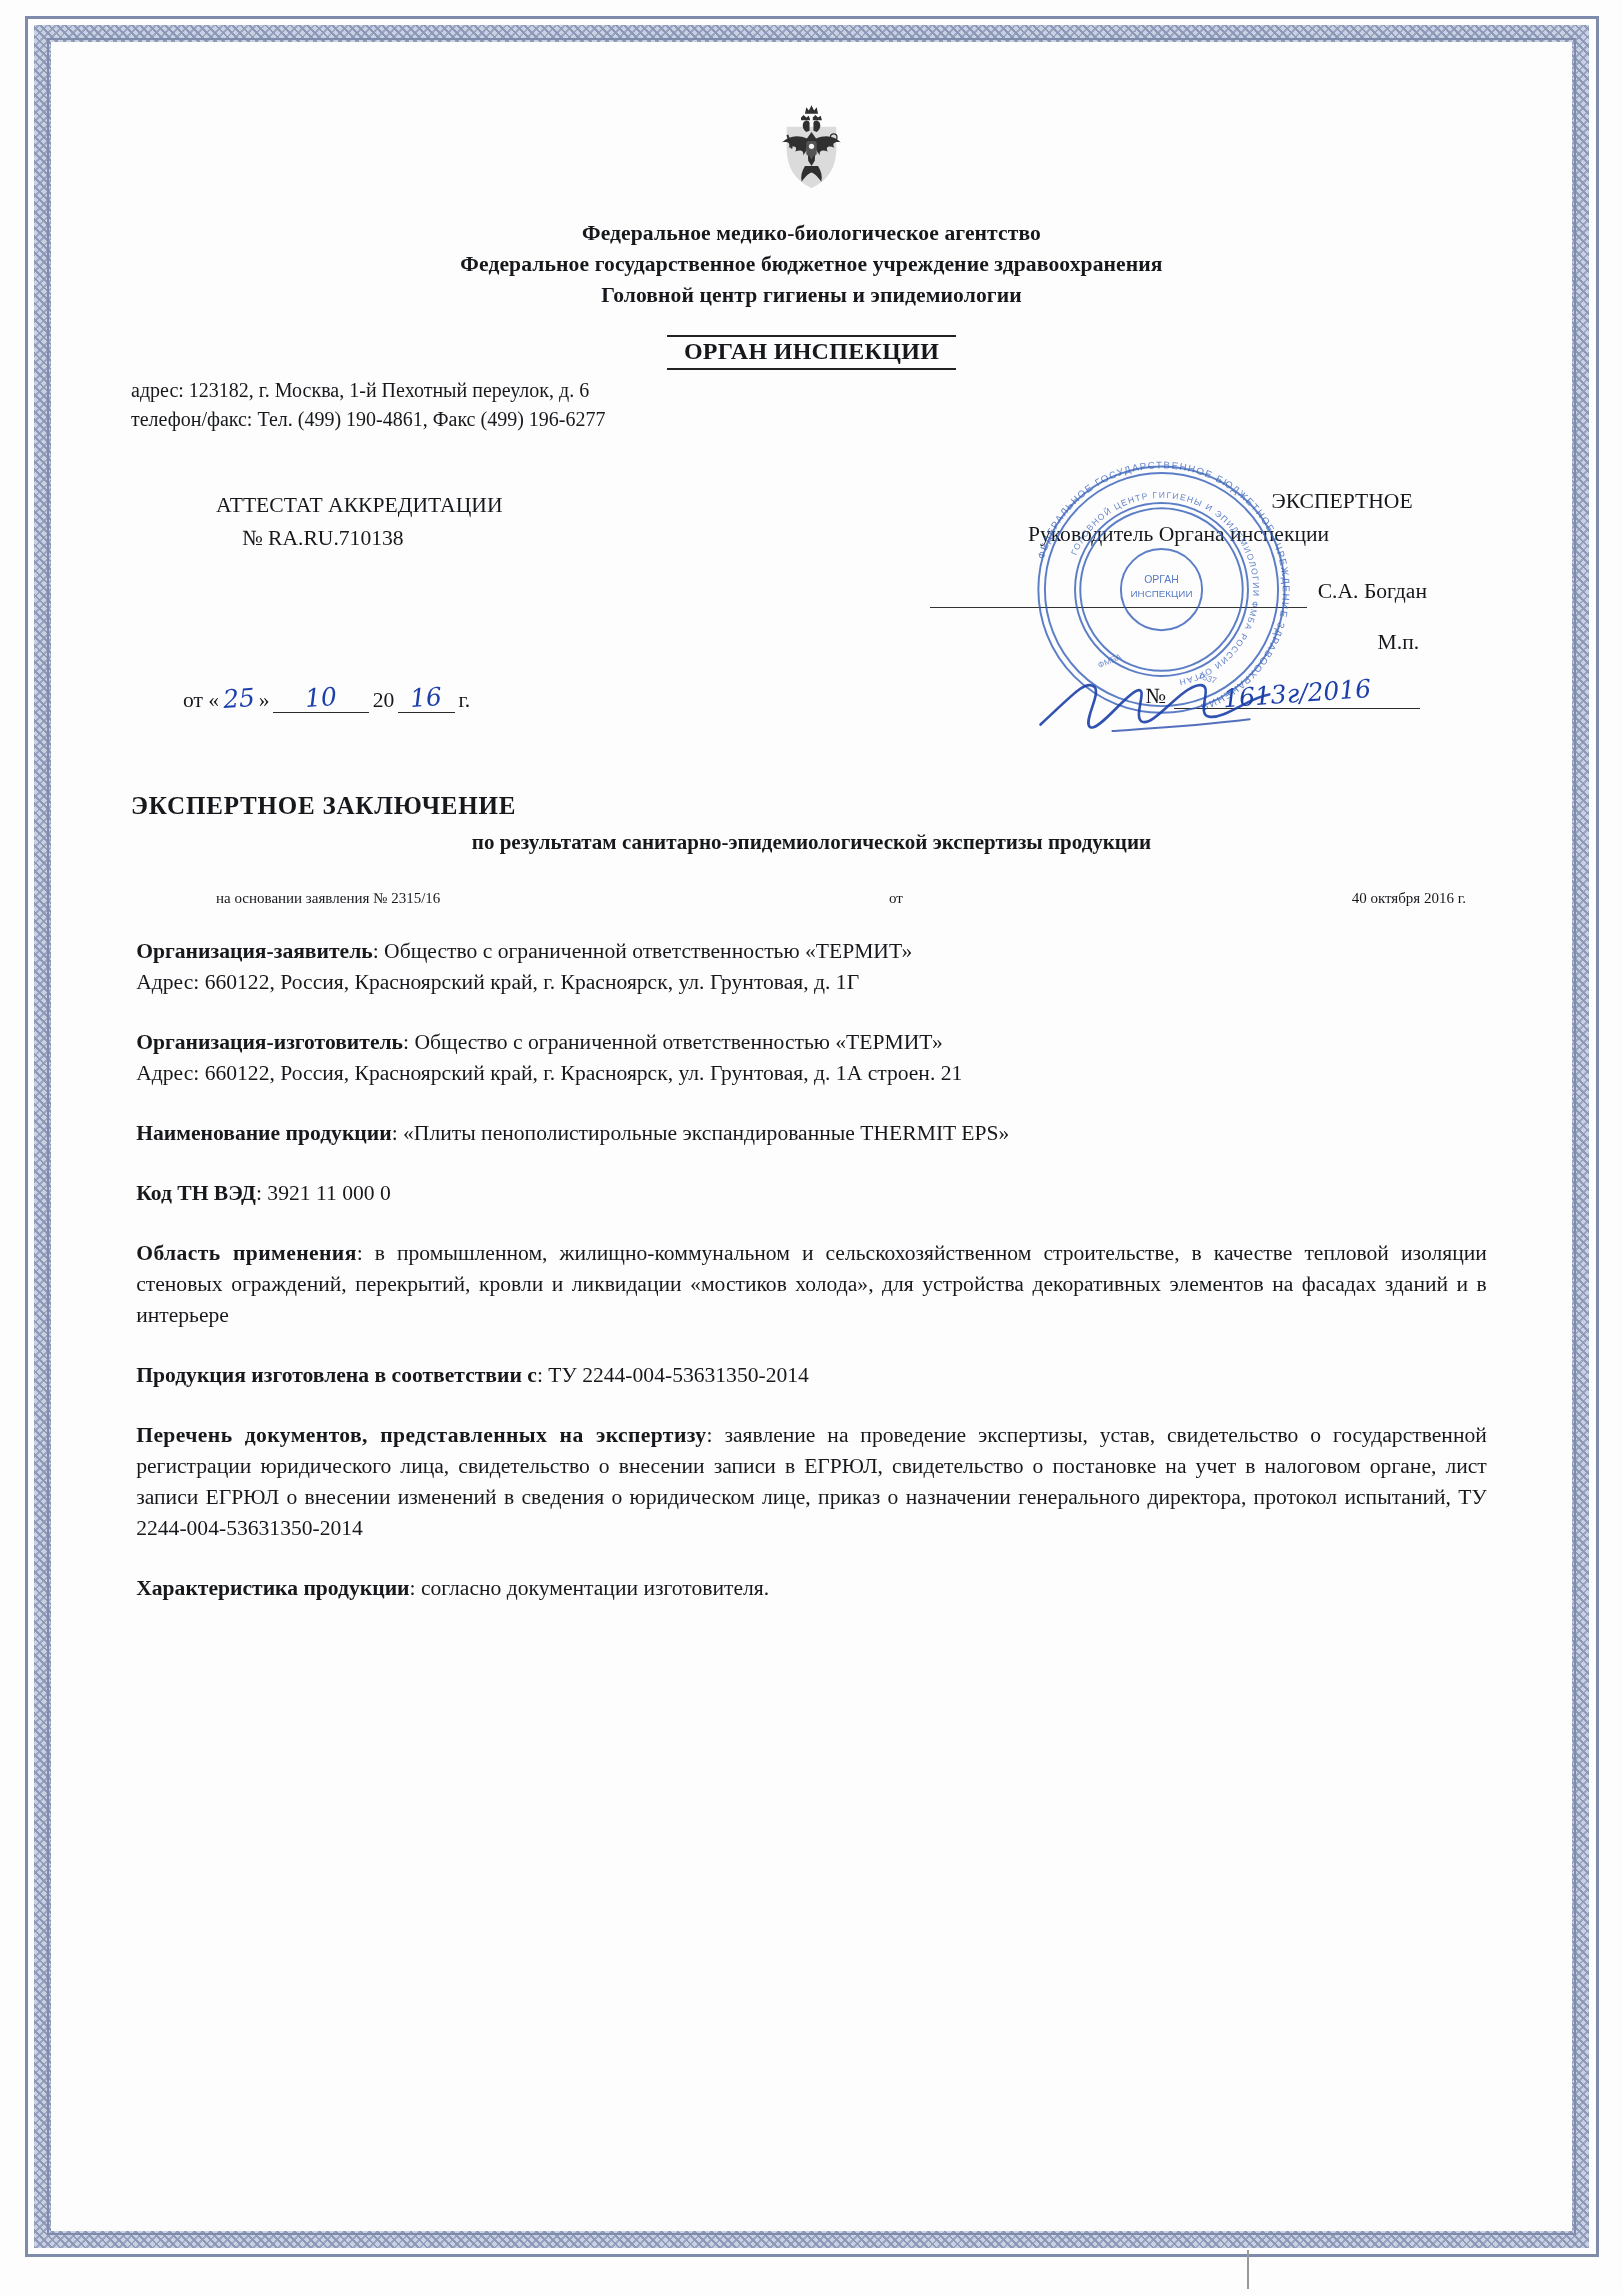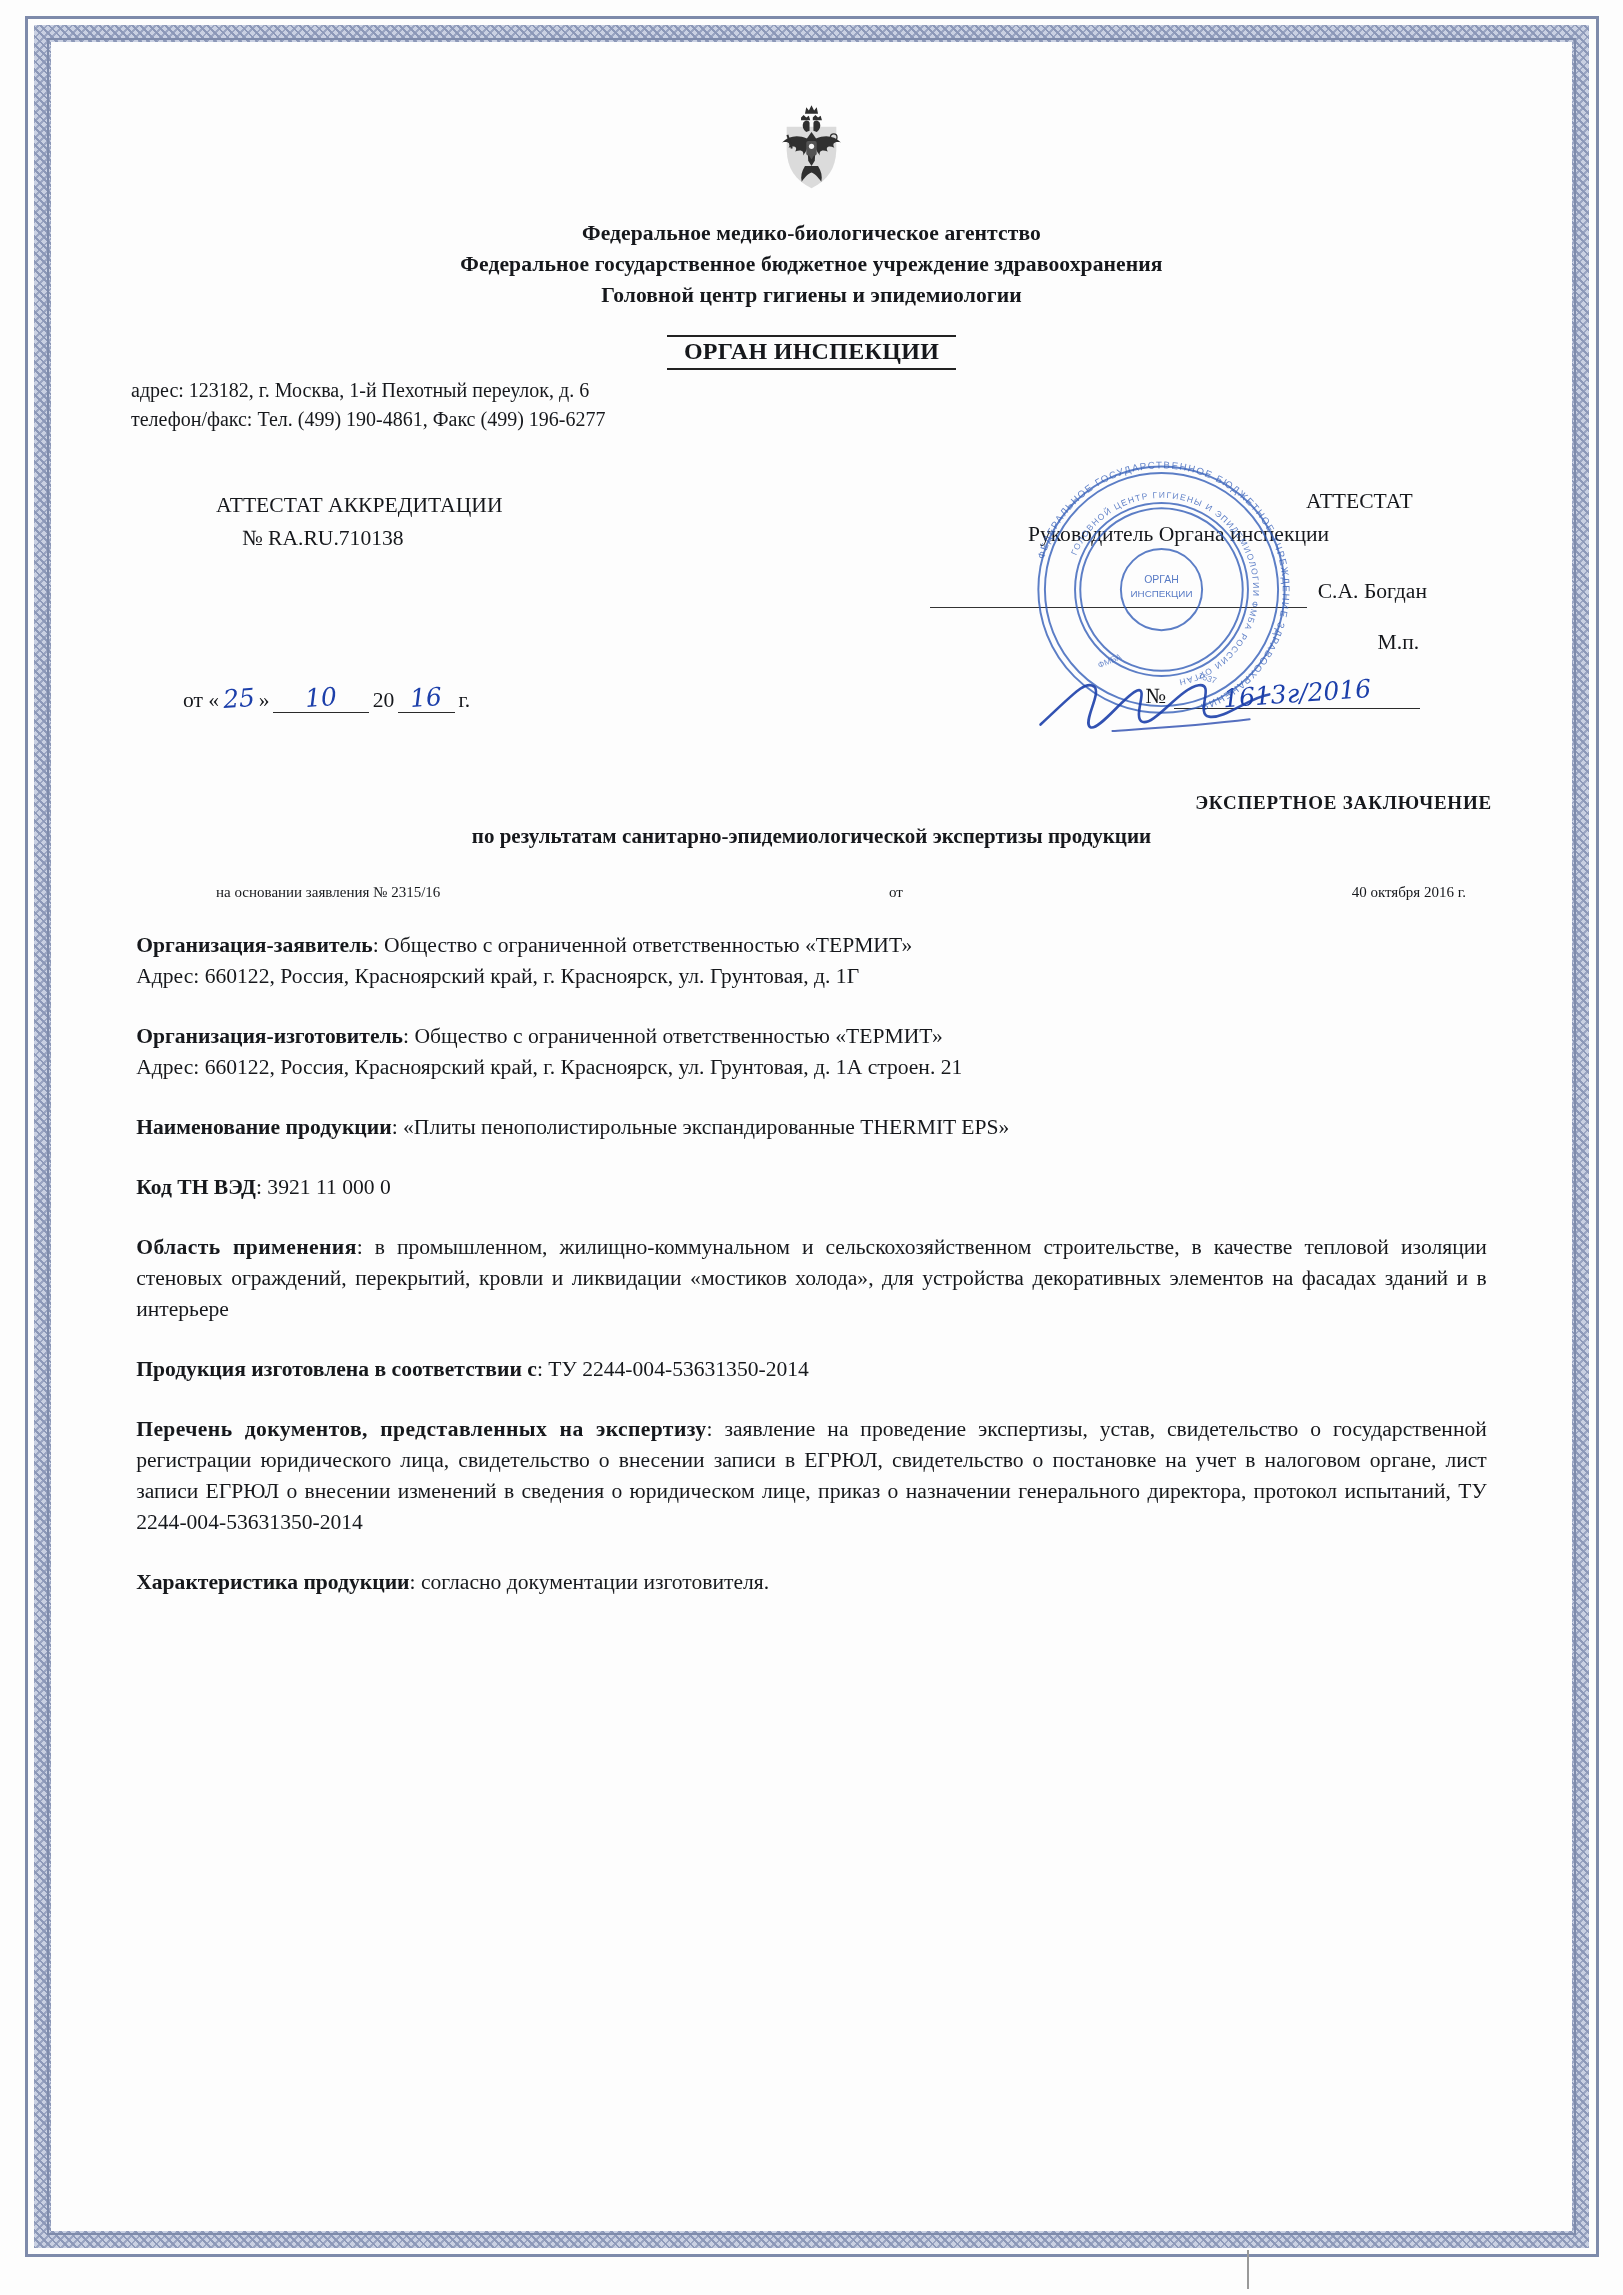--- a/index.html
+++ b/index.html
@@ -196,23 +196,23 @@
     right: 72px;
     top: 3.9px;
     display: flex;
     align-items: flex-end;
     gap: 7.9px;
   }
   .date-right .blank { min-width: 236px; }
 
   
   .title {
-    text-align: right;
+    text-align: left;
     font-weight: bold;
-    font-size: 19px;
+    font-size: 25px;
     letter-spacing: 0.8px;
     margin-top: 65px;
   }
   .subtitle {
     text-align: center;
     font-weight: bold;
     font-size: 21px;
     margin-top: 9.2px;
   }
   .basis {
@@ -323,21 +323,21 @@
     </div>
 
     <div class="mid-block">
 
       <div class="attestat">
         <div>АТТЕСТАТ АККРЕДИТАЦИИ</div>
         <div class="num">№ RA.RU.710138</div>
       </div>
 
       <div class="approve">
-        <span class="word">АТТЕСТАТ</span>
+        <span class="word">ЭКСПЕРТНОЕ</span>
         <div>Руководитель Органа инспекции</div>
         <div class="sign-line">
           <span class="sign-rule"></span>
           <span class="sign-name">С.А. Богдан</span>
         </div>
         <div class="mp">М.п.</div>
       </div>
     </div>
 
     <div class="date-line">

